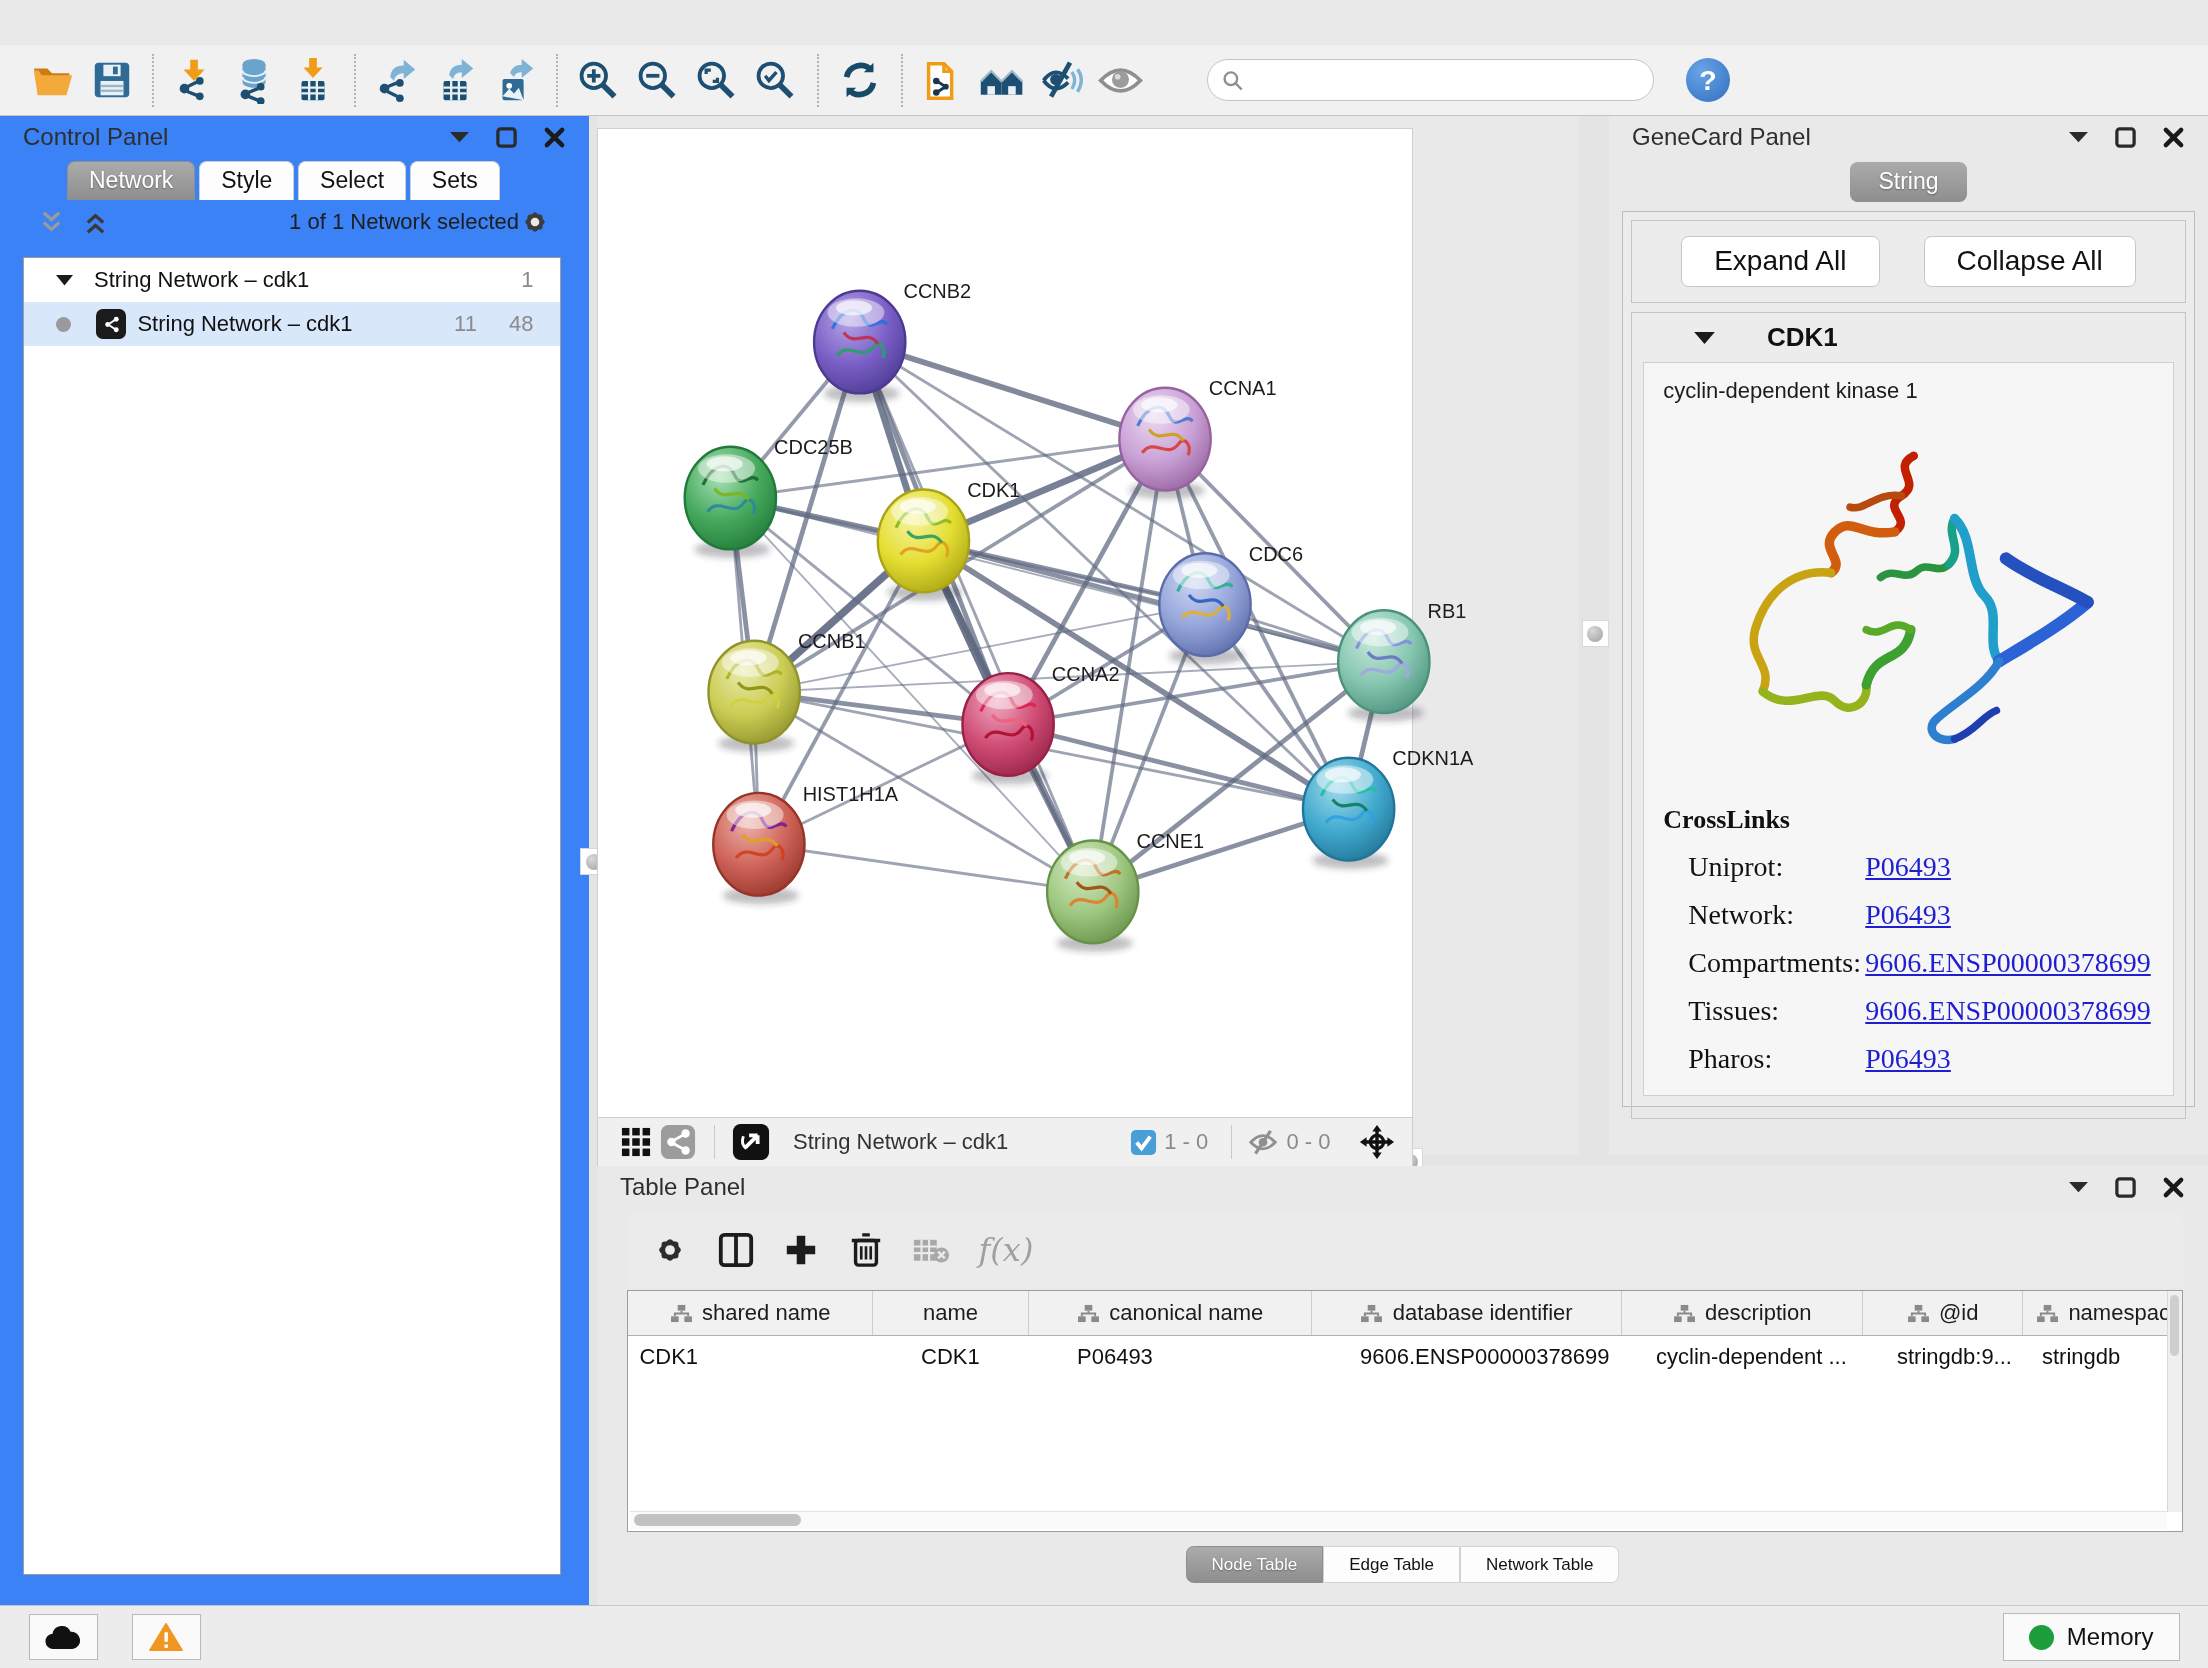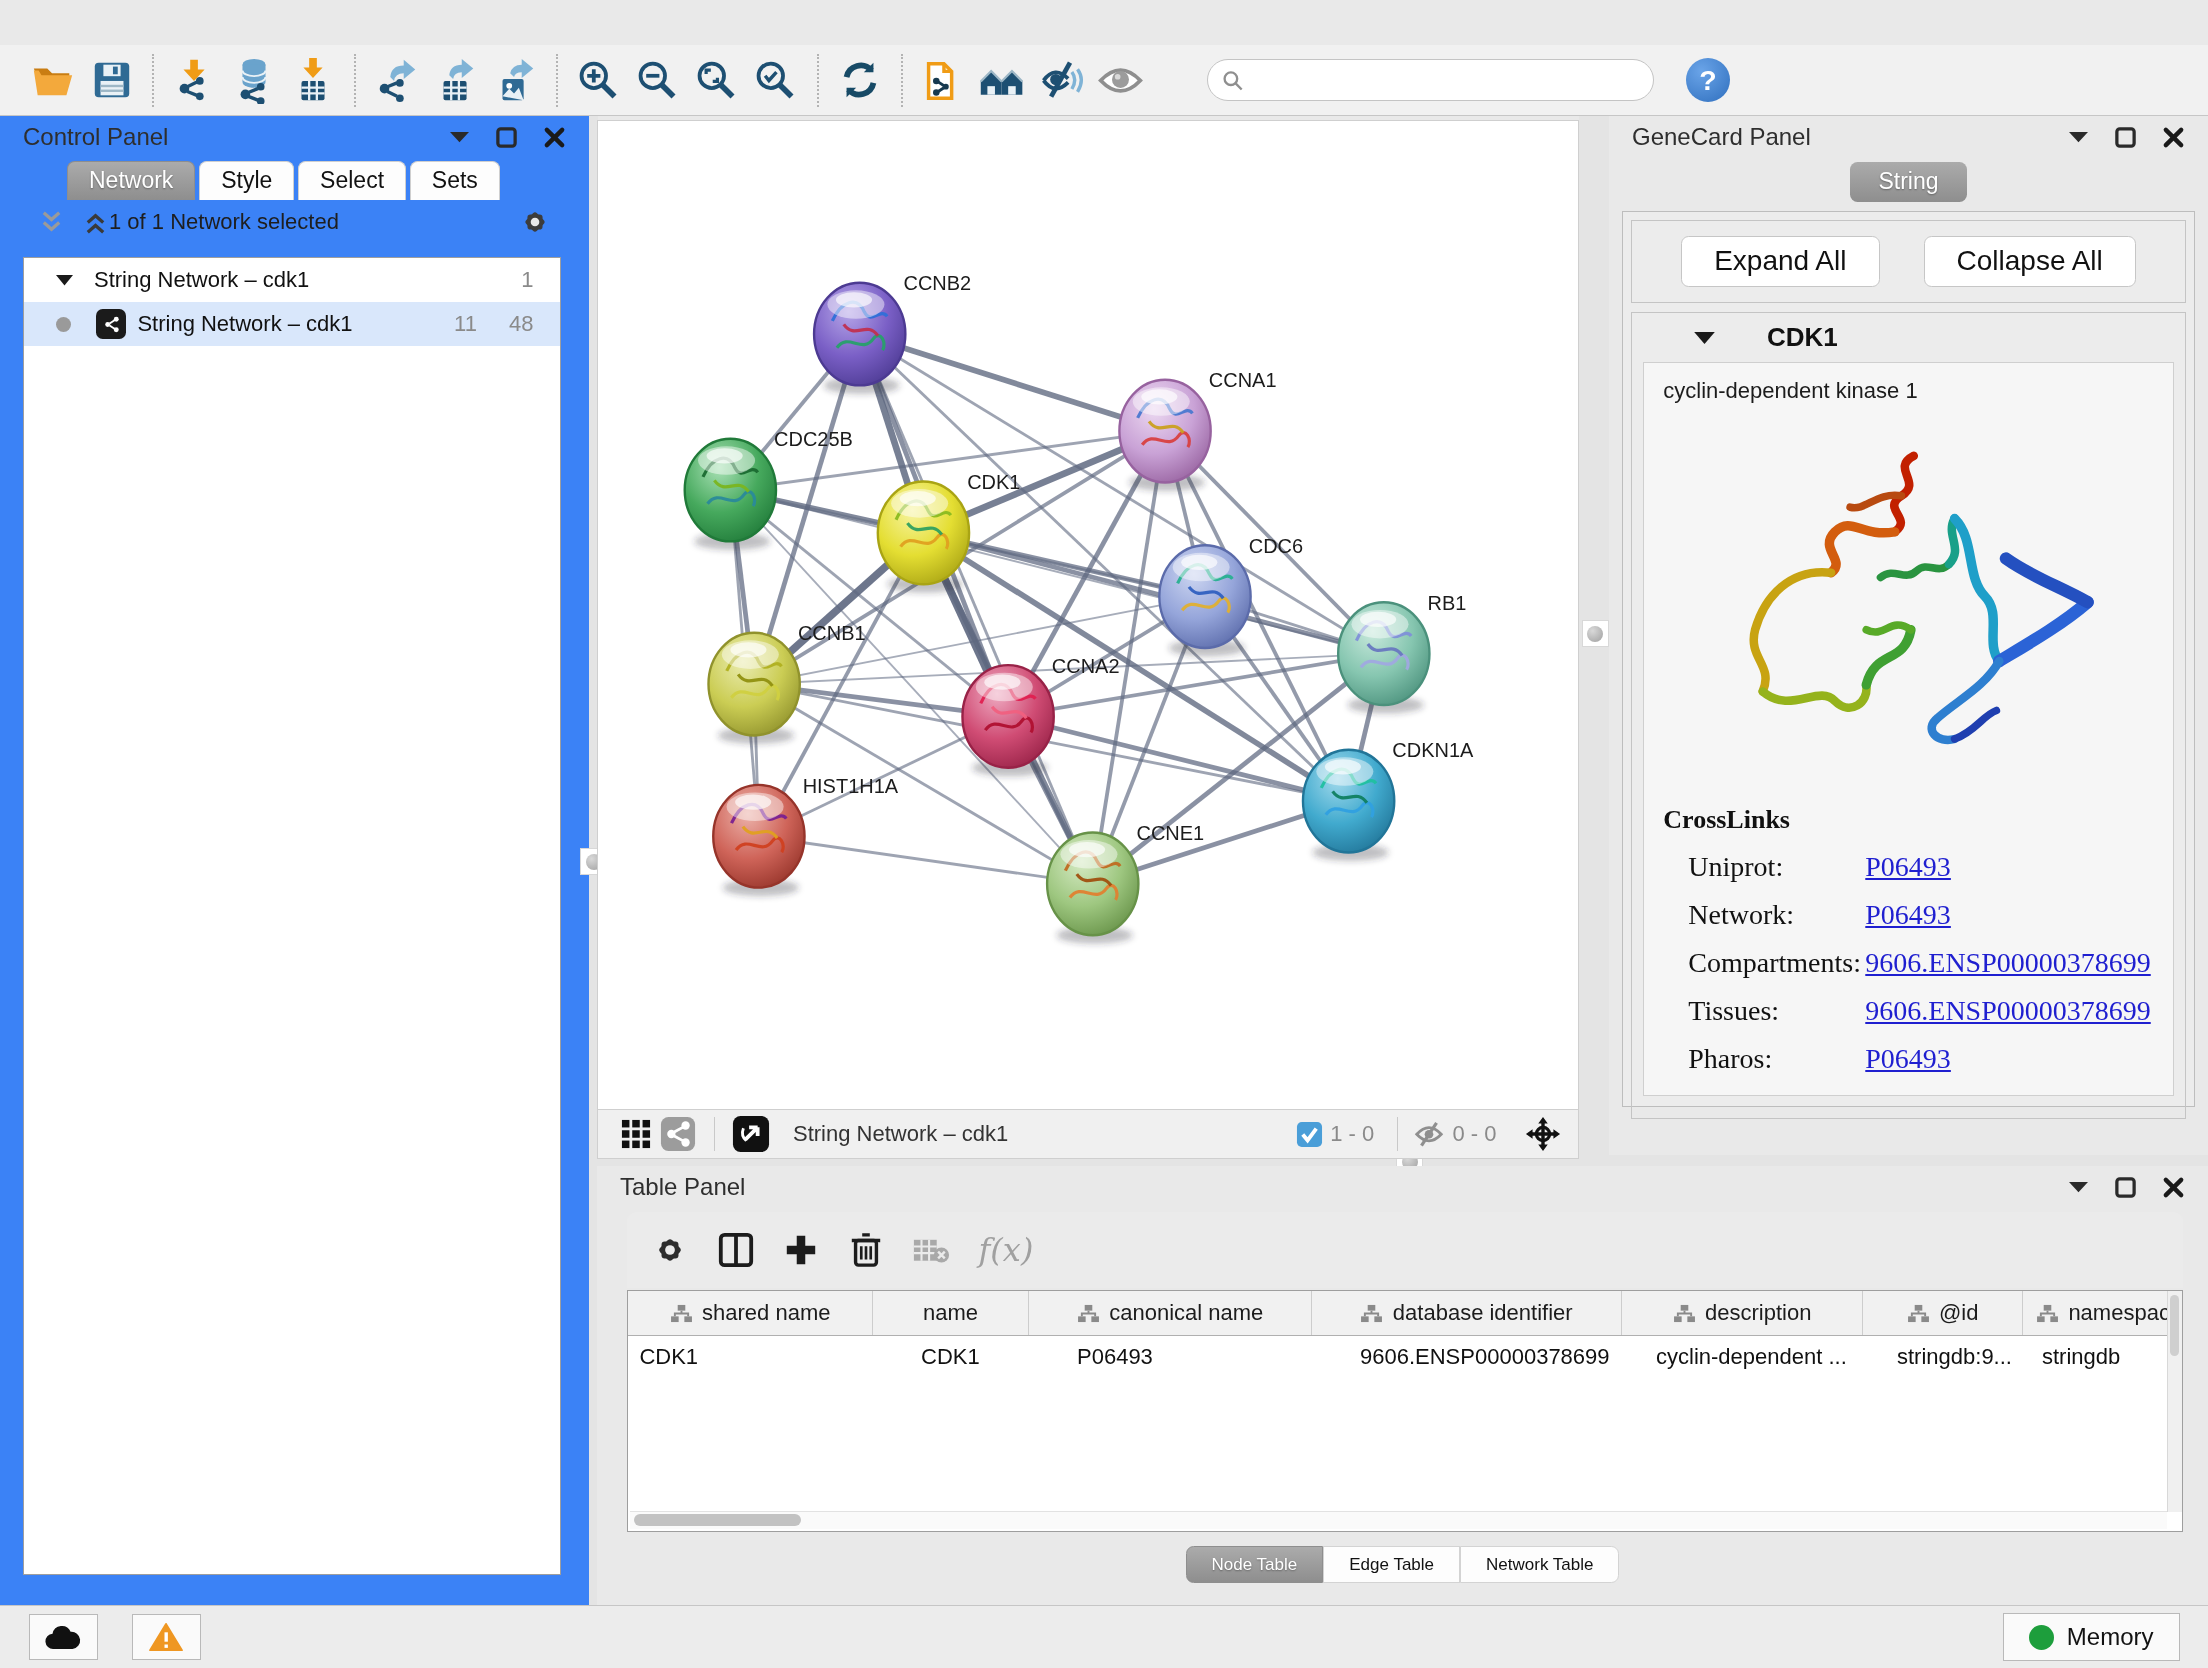--- a/index.html
+++ b/index.html
@@ -33,38 +33,38 @@
   .ph-ico{margin-left:25px;display:flex;align-items:center;}
 
   
   #control-panel{position:absolute;left:0;top:116px;width:589px;height:1489px;background:#3b82f6;}
   .tabrow{display:flex;align-items:flex-end;padding-left:67px;height:42px;}
   .tab{font-size:23px;padding:5.7px 21px;border:1px solid #cfcfcf;border-bottom:none;
     border-radius:7.6px 7.6px 0 0;background:#fdfdfd;color:#111;margin-right:3.8px;}
   .tab.sel{background:linear-gradient(#ababab,#8e8e8e);color:#fff;border-color:#8e8e8e;
     text-shadow:0 1px 1.9px rgba(0,0,0,.35);}
   .subhead{height:44px;display:flex;align-items:center;padding:0 38px 0 38px;}
-  .subhead .lbl{flex:1;text-align:left;font-size:22px;color:#1e1e1e;}
+  .subhead .lbl{flex:1;text-align:right;font-size:22px;color:#1e1e1e;}
   #net-listbox{position:absolute;left:23px;right:27.6px;top:141px;bottom:30px;background:#fff;
     border:1.9px solid #9e9e9e;}
   .lrow{height:44px;display:flex;align-items:center;font-size:22px;color:#111;}
   .lrow .cnt{color:#8a8a8a;}
   .lrow.sel{background:#d9e7fb;}
   .badge-share{width:30px;height:30px;border-radius:6.7px;background:#1b1b1b;display:flex;
     align-items:center;justify-content:center;margin-right:11.4px;}
 
   
   .vsplit{position:absolute;top:116px;background:#e4e4e4;}
   .handle{position:absolute;width:25px;height:25px;background:#fff;border:1px solid #d8d8d8;
     display:flex;align-items:center;justify-content:center;}
   .handle i{width:16px;height:16px;border-radius:50%;
     background:radial-gradient(circle at 35% 30%,#d9d9d9,#9f9f9f);display:block;}
 
   
-  #network-view{position:absolute;left:597px;top:120px;width:982px;height:1039px;background:#fff;
+  #network-view{position:absolute;left:597px;top:128px;width:816px;height:1039px;background:#fff;
     border:1px solid #cfcfcf;box-sizing:border-box;}
   #net-svg{width:980px;height:974px;}
   #netbar{position:absolute;left:0;bottom:0;width:100%;height:49px;background:#f0f0f0;
     border-top:1px solid #cfcfcf;display:flex;align-items:center;padding:0 17px;box-sizing:border-box;}
   .nb-div{width:0;height:34px;border-left:1px solid #c9c9c9;margin:0 15px;}
   #netbar .title{font-size:22px;color:#333;margin-left:21px;}
   #netbar .gray-num{font-size:22px;color:#8a8a8a;margin:0 7.6px;}
 
   
   #results-panel{position:absolute;left:1609px;top:116px;width:599px;height:1039px;background:#e9e9e9;}

